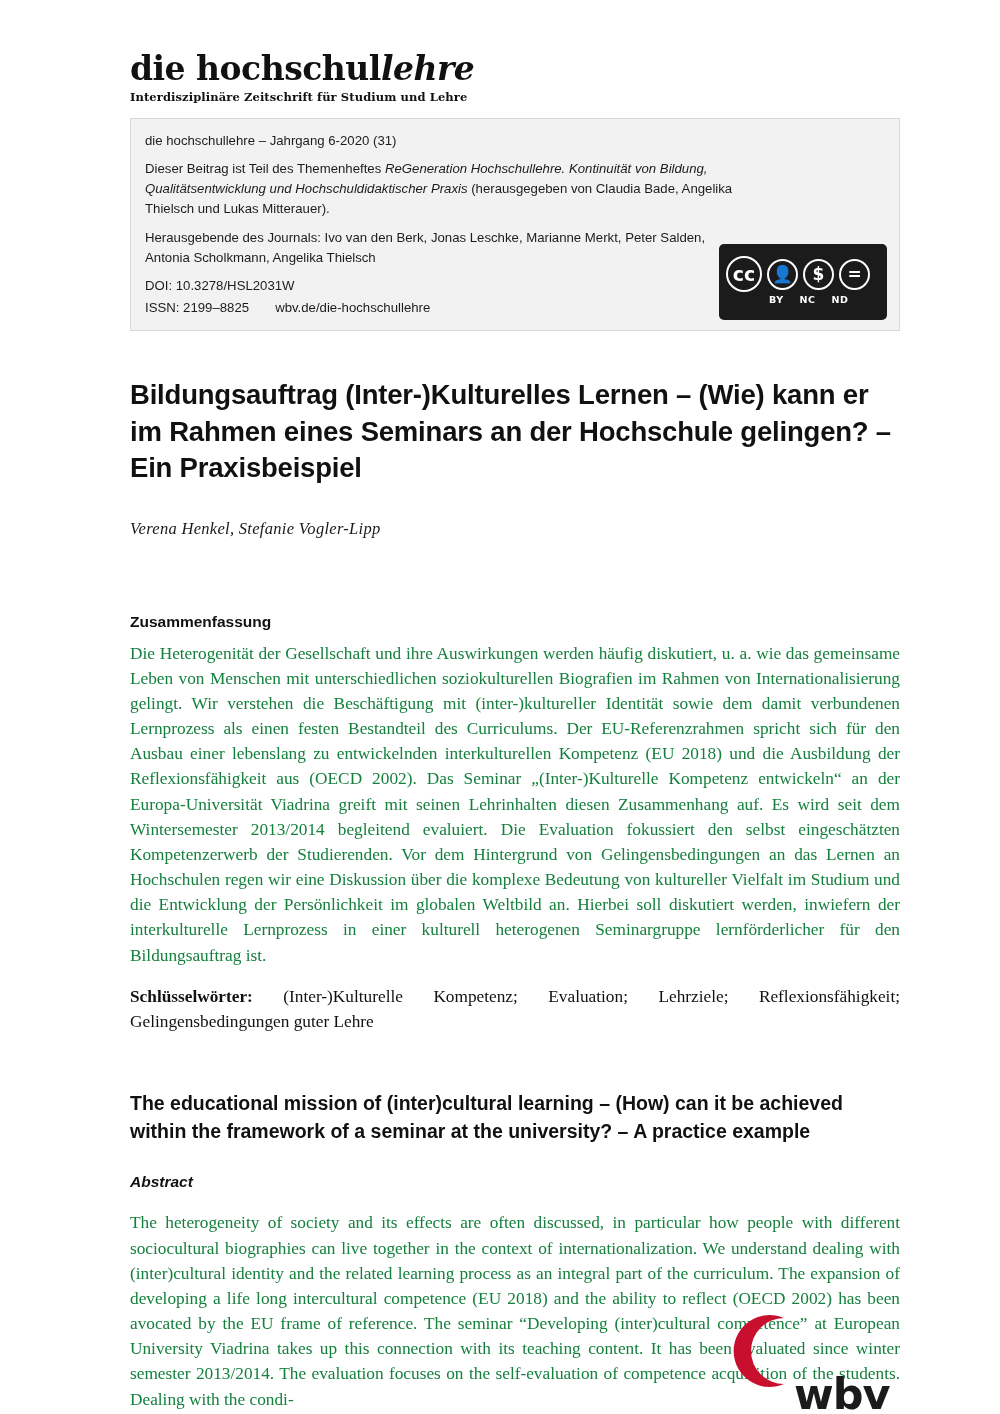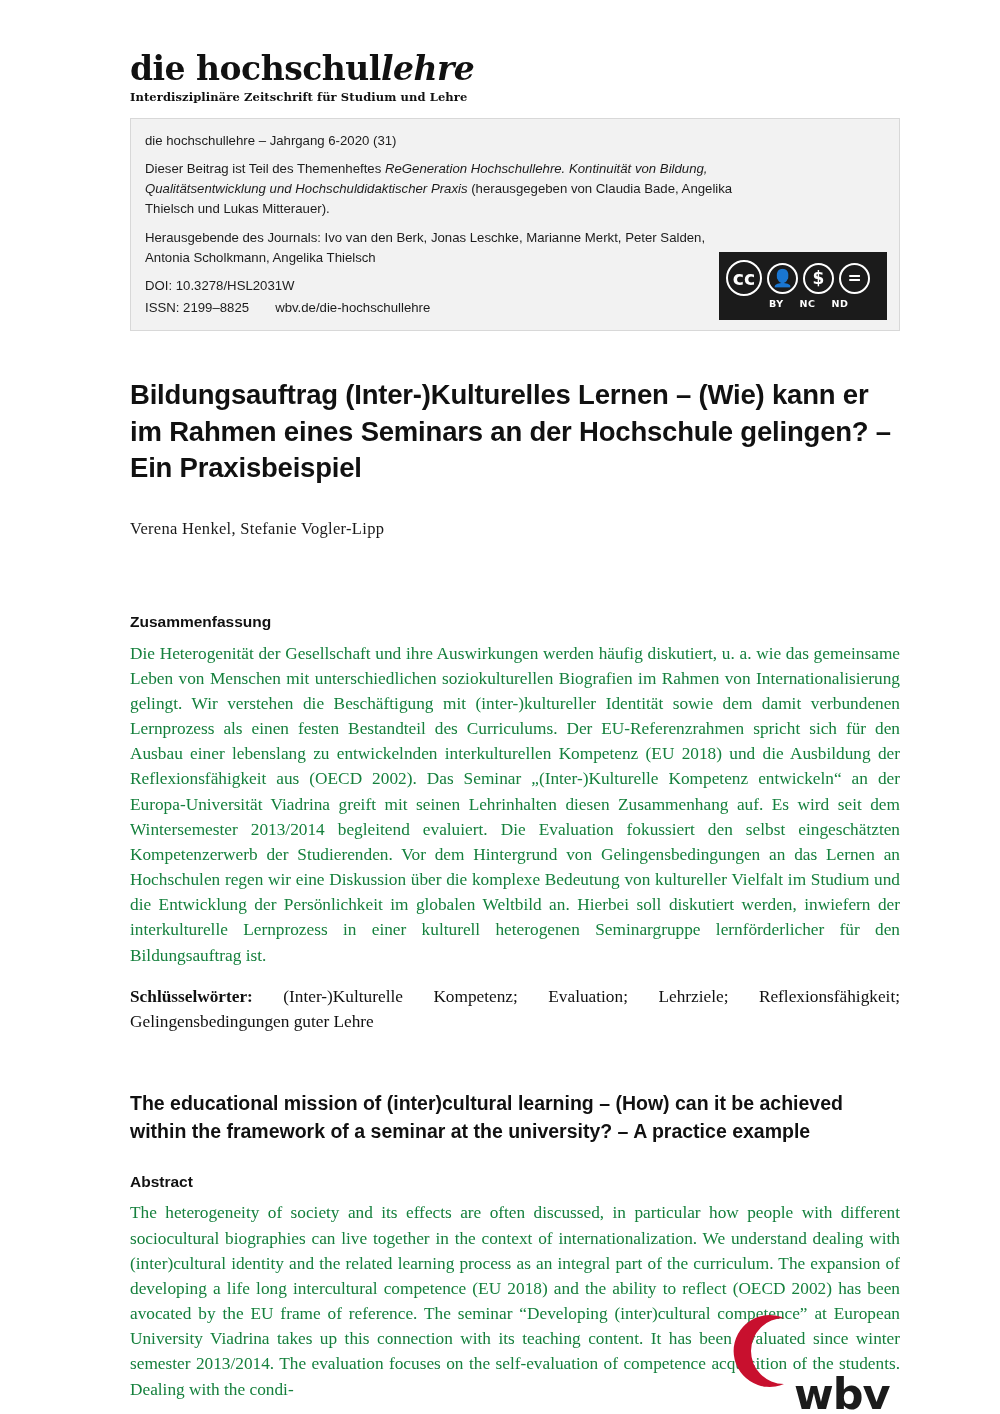--- a/index.html
+++ b/index.html
@@ -82,23 +82,23 @@
     gap: 26px;
     margin: 0;
   }
 
   
   .cc-badge {
     position: absolute;
     right: 12px;
     bottom: 10px;
     width: 168px;
-    height: 68px;
+    height: 76px;
     background: #1b1b1b;
-    border-radius: 0;
+    border-radius: 5px;
     display: flex;
     flex-direction: column;
     justify-content: center;
   }
   .cc-row-top {
     display: flex;
     align-items: center;
     gap: 5px;
     padding-left: 7px;
   }
@@ -137,20 +137,21 @@
     color: #111;
     margin-top: 46px;
     letter-spacing: -0.2px;
   }
   .authors {
     margin-top: 32px;
     font-family: "Liberation Serif", serif;
     font-size: 16.5px;
     color: #1a1a1a;
     letter-spacing: 0.3px;
+    font-style: italic;
   }
 
   
   .section-label {
     font-family: "Liberation Sans", sans-serif;
     font-weight: 700;
     font-size: 15.5px;
     color: #111;
     margin-top: 74px;
     margin-bottom: 10px;
@@ -178,22 +179,23 @@
   .english-title {
     font-family: "Liberation Sans", sans-serif;
     font-size: 19.5px;
     font-weight: 700;
     line-height: 1.42;
     color: #111;
     margin-top: 56px;
   }
   .section-label.abstract-en {
     margin-top: 28px;
-    margin-bottom: 9px;
+    margin-bottom: 19px;
     font-size: 15.5px;
+    font-style: italic;
   }
 
   
   .wbv-logo {
     position: absolute;
     right: 92px;
     bottom: 24px;
     width: 180px;
     height: 78px;
   }

